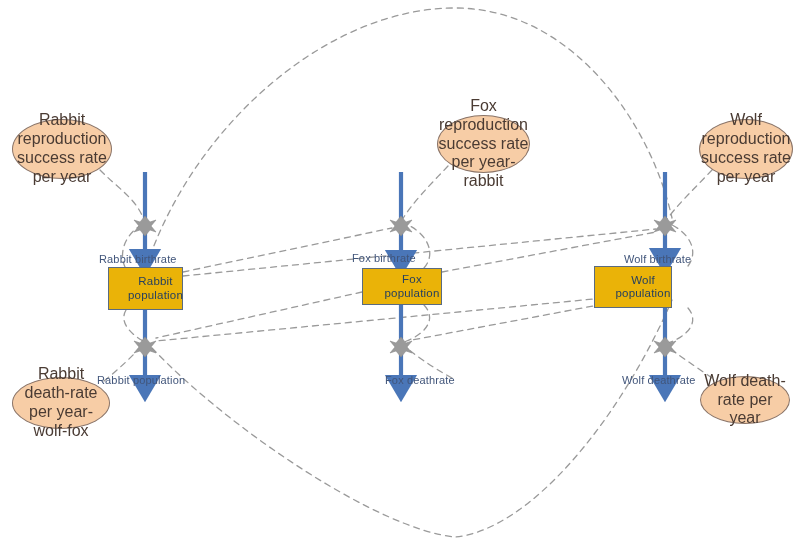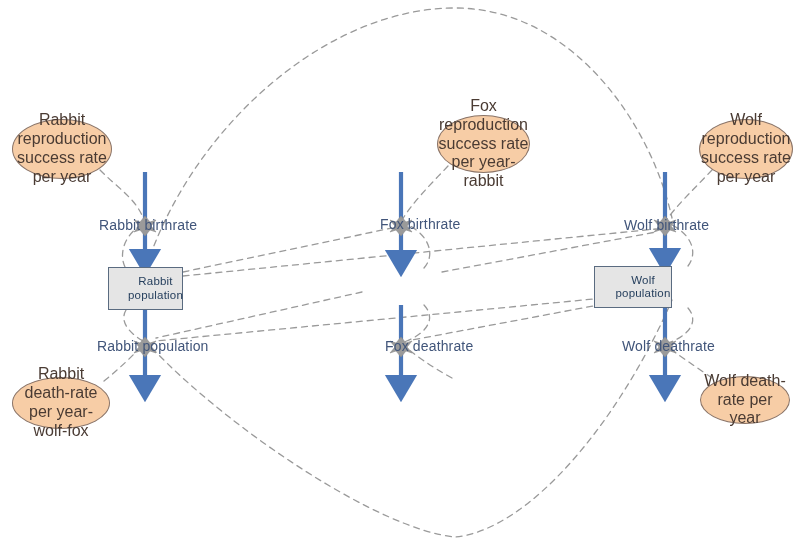--- a/index.html
+++ b/index.html
@@ -23,21 +23,21 @@
     position: absolute;
     left: 0;
     top: 0;
     width: 800px;
     height: 549px;
   }
   
   .stock {
     position: absolute;
     box-sizing: border-box;
-    background: #e5e5e5;
+    background: #eab308;
     border: 1.6px solid #5a6b80;
     display: flex;
     align-items: center;
     justify-content: center;
     text-align: center;
     color: #27405e;
     font-size: 11.5px;
     line-height: 1.15;
     font-family: "Liberation Sans", sans-serif;
     letter-spacing: 0.2px;
@@ -57,24 +57,25 @@
     color: #4a3b33;
     font-size: 16px;
     line-height: 1.18;
     font-family: "Liberation Sans", sans-serif;
   }
   .converter span { display: block; width: 128%; }
   
   .flow-label {
     position: absolute;
     color: #41557a;
-    font-size: 14px;
+    font-size: 11px;
     font-family: "Liberation Sans", sans-serif;
     white-space: nowrap;
     letter-spacing: 0.15px;
+    margin-top: 36px;
   }
 </style>
 </head>
 <body>
 
 <div id="diagram-root">
 
   <svg class="layer" viewBox="0 0 800 549">
     <g fill="none" stroke="#9a9a9a" stroke-width="1.3" stroke-dasharray="6,5" stroke-linecap="round">
 
@@ -160,27 +161,30 @@
   <div class="converter" style="left:700px; top:376px; width:90px; height:48px;">
     <span>Wolf death-rate per year</span>
   </div>
 
   <div class="stock" style="left:108px; top:267px; width:75px; height:43px;">
     <span>
       <span>Rabbit</span><br>
       <span>population</span>
     </span>
   </div>
+  <div class="stock" style="left:362px; top:268px; width:80px; height:37px;">
+    <span>Fox population</span>
+  </div>
   <div class="stock" style="left:594px; top:266px; width:78px; height:42px;">
     <span>
       <span>Wolf</span><br>
       <span>population</span>
     </span>
   </div>
 
   <div class="flow-label" style="left:99px; top:217px;">Rabbit birthrate</div>
   <div class="flow-label" style="left:97px; top:338px;">Rabbit population</div>
-  <div class="flow-label" style="left:380px; top:216px;">Fox birthrate</div>
+  <div class="flow-label" style="left:352px; top:216px;">Fox birthrate</div>
   <div class="flow-label" style="left:364px; top:338px;padding-left:21px;">Fox deathrate</div>
   <div class="flow-label" style="left:624px; top:217px;">Wolf birthrate</div>
   <div class="flow-label" style="left:622px; top:338px;">Wolf deathrate</div>
 
 </div>
 
 </body></html>

